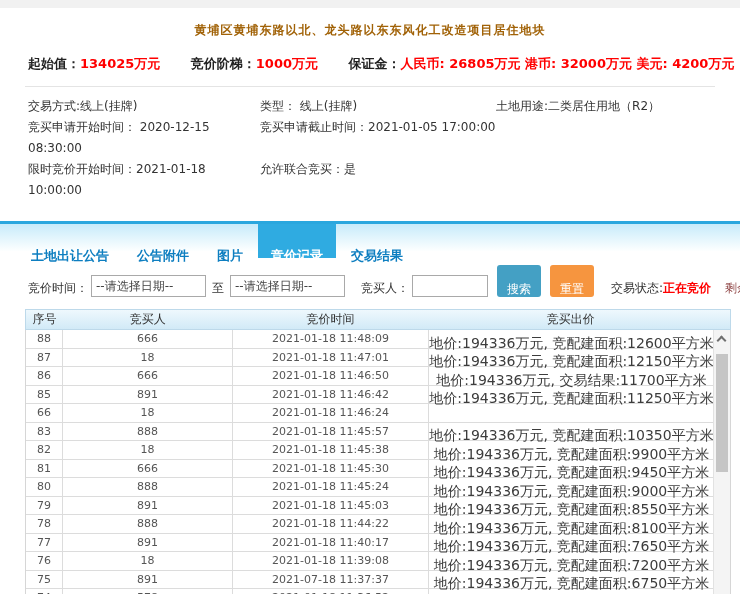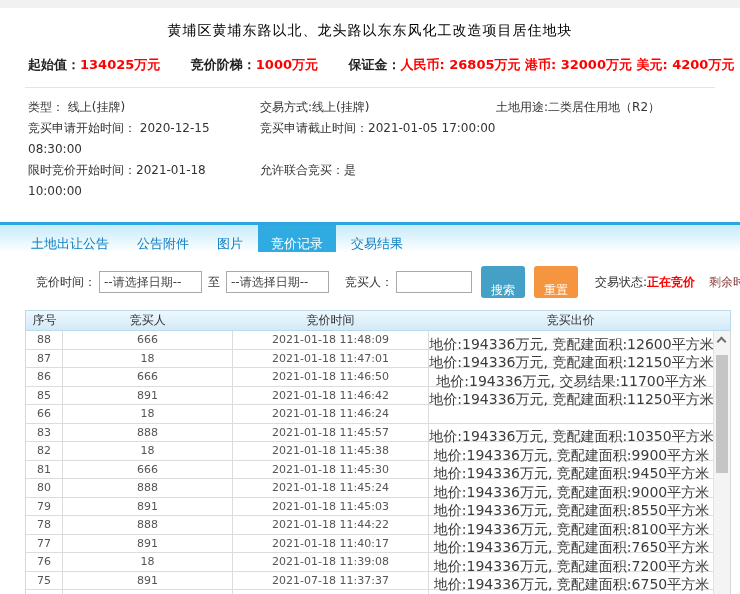--- a/index.html
+++ b/index.html
@@ -1,39 +1,39 @@
 <!DOCTYPE html>
 <html><head>
 <meta charset="utf-8">
 <style>
   * { margin:0; padding:0; box-sizing:border-box; }
   html,body { width:740px; height:594px; overflow:hidden; background:#fff;
     font-family:"DejaVu Sans","Liberation Sans",sans-serif; }
   .topbar { height:8px; background:#f1f1f1; }
-  .page-title { margin-top:14px; text-align:center; font-size:14px; font-weight:normal;
-    color:#000000; letter-spacing:1px; }
+  .page-title { margin-top:14px; text-align:center; font-size:12px; font-weight:bold;
+    color:#a16207; letter-spacing:1px; }
   .summary { margin:16px 25px 0; padding:0 3px 13px; border-bottom:1px solid #e4e4e4;
     font-size:13px; font-weight:bold; color:#222; white-space:nowrap; }
   .summary .group { margin-right:26px; }
   .summary .red { color:#f00; }
   .info { margin:9px 25px 0; padding-left:3px; display:grid;
     grid-template-columns:232px 236px auto; font-size:12px; color:#333; line-height:21px; }
   .tabbar { margin-top:20px; border-top:3px solid #2aa7de; height:30px;
     background:linear-gradient(#c7ebfa,#fdffff); display:flex; align-items:stretch;
     padding-left:18px; }
-  .tab { line-height:30px; padding:4px 13px; margin-right:2px; font-size:13px;
-    font-weight:normal; color:#0d7ec0; cursor:pointer; }
+  .tab { line-height:30px; padding:17px 13px; margin-right:2px; font-size:13px;
+    font-weight:bold; color:#0d7ec0; cursor:pointer; }
   .tab.active { background:#2fabe1; color:#fff; }
-  .filterbar { display:flex; align-items:center; padding:14px 0 0 28px; font-size:12px;
-    color:#333; white-space:nowrap;margin-left:8px; }
+  .filterbar { display:flex; align-items:flex-end; padding:14px 0 0 28px; font-size:12px;
+    color:#333; white-space:nowrap; }
   .filterbar label { margin-right:3px; }
   .inp { border:1px solid #a9a9a9; height:22px; font-size:12px; padding:0 4px;
     color:#444; font-family:inherit; }
   .inp::placeholder { color:#444; opacity:1; }
-  .date-inp { width:103px; }
+  .date-inp { width:115px; }
   .to-label { margin:0 6px; }
   .bidder-label { margin-left:16px; }
   .bidder-inp { width:76px; }
   .btn { border:none; color:#fff; font-size:12px; border-radius:3px; height:22px;
     padding:16px 10px; margin-left:9px; cursor:pointer; font-family:inherit; }
   .btn-search { background:#44a0c4; }
   .btn-reset { background:#f6953f; }
   .status-label { margin-left:17px; }
   .status-value { color:#f00; font-weight:bold; }
   .count-label { margin-left:14px; color:#8b3e3e; }
@@ -69,22 +69,22 @@
 
 <div class="page-title">黄埔区黄埔东路以北、龙头路以东东风化工改造项目居住地块</div>
 
 <div class="summary">
   <span class="group"><span>起始值：</span><span class="red">134025万元</span></span>
   <span class="group"><span>竞价阶梯：</span><span class="red">1000万元</span></span>
   <span class="group"><span>保证金：</span><span class="red">人民币: 26805万元 港币: 32000万元 美元: 4200万元</span></span>
 </div>
 
 <div class="info">
+  <div>交易方式:线上(挂牌)</div>
   <div>类型： 线上(挂牌)</div>
-  <div>交易方式:线上(挂牌)</div>
   <div>土地用途:二类居住用地（R2）</div>
   <div>竞买申请开始时间： 2020-12-15 08:30:00</div>
   <div>竞买申请截止时间：2021-01-05 17:00:00</div>
   <div></div>
   <div>限时竞价开始时间：2021-01-18 10:00:00</div>
   <div>允许联合竞买：是</div>
   <div></div>
 </div>
 
 <div class="tabbar">

